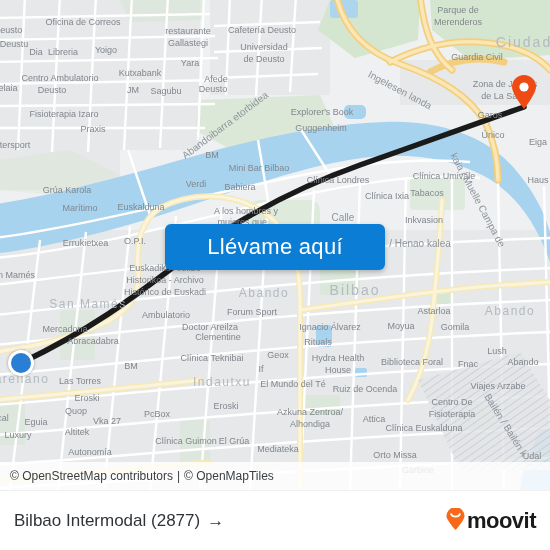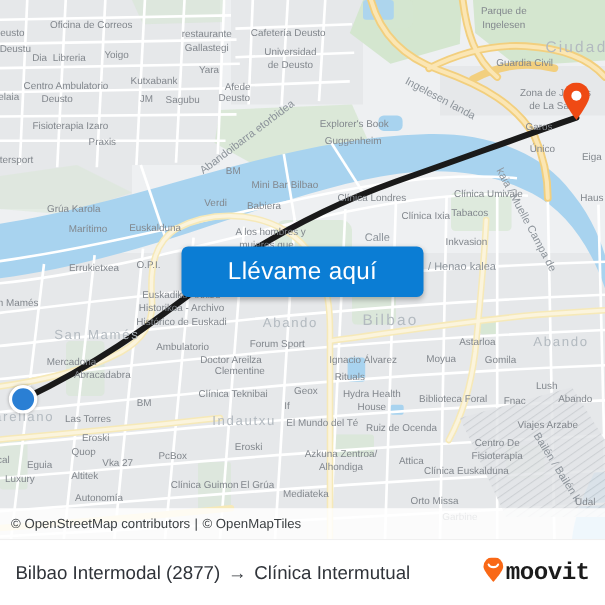--- a/index.html
+++ b/index.html
@@ -83,21 +83,21 @@
     border-top:1px solid #f0f0f0;
   }
   #route-title{
     font-size:17px;color:#30343a;white-space:nowrap;
     display:flex;align-items:center;gap:7px;
   }
   #route-title .arrow{font-size:17px;color:#30343a;}
   #logo{margin-left:auto;display:flex;align-items:center;gap:2px;}
   #logo .wordmark{
     font-size:22px;font-weight:bold;color:#1b1b1b;letter-spacing:-.5px;
-    font-family:Liberation Mono, monospace;
+    font-family:Liberation Sans, sans-serif;
   }
 </style>
 </head>
 <body>
 
 <div id="app">
 
   <div id="map">
 
     <svg width="550" height="490" viewBox="0 0 550 490">
@@ -257,21 +257,21 @@
         <div class="mlabel poi" style="left: 188px; top: 43px;">Gallastegi</div>
         <div class="mlabel poi" style="left: 262px; top: 30px;">Cafetería Deusto</div>
         <div class="mlabel poi" style="left: 63px; top: 52px;">Libreria</div>
         <div class="mlabel poi" style="left: 36px; top: 52px;">Dia</div>
         <div class="mlabel poi" style="left: 106px; top: 50px;">Yoigo</div>
         <div class="mlabel poi" style="left: 140px; top: 73px;">Kutxabank</div>
         <div class="mlabel poi" style="left: 190px; top: 63px;">Yara</div>
         <div class="mlabel poi" style="left: 264px; top: 47px;">Universidad</div>
         <div class="mlabel poi" style="left: 264px; top: 59px;">de Deusto</div>
         <div class="mlabel poi" style="left: 458px; top: 10px;">Parque de</div>
-        <div class="mlabel poi" style="left: 458px; top: 22px;">Ingelesen</div>
+        <div class="mlabel poi" style="left: 458px; top: 22px;">Merenderos</div>
         <div class="mlabel place" style="left: 524px; top: 42px;">Ciudad</div>
         <div class="mlabel poi" style="left: 477px; top: 57px;">Guardia Civil</div>
         <div class="mlabel poi" style="left: 60px; top: 78px;">Centro Ambulatorio</div>
         <div class="mlabel poi" style="left: 52px; top: 90px;">Deusto</div>
         <div class="mlabel poi" style="left: 8px; top: 88px;">elaia</div>
         <div class="mlabel poi" style="left: 216px; top: 79px;">Afede</div>
         <div class="mlabel poi" style="left: 133px; top: 90px;">JM</div>
         <div class="mlabel poi" style="left: 166px; top: 91px;">Sagubu</div>
         <div class="mlabel poi" style="left: 213px; top: 89px;">Deusto</div>
         <div class="mlabel poi" style="left: 505px; top: 84px;">Zona de Juegos</div>
@@ -381,21 +381,20 @@
       <span>© OpenStreetMap contributors</span>
       <span class="sep">|</span>
       <span>© OpenMapTiles</span>
     </div>
   </div>
 
   <div id="footer">
     <div id="route-title">
       <span>Bilbao Intermodal (2877)</span>
       <span class="arrow">→</span>
-      <span>Clínica Intermutual</span>
     </div>
     <div id="logo">
       <span>
         <svg width="19" height="22" viewBox="0 0 19 22">
           <path d="M9.5 22 C9.5 22 18.5 12 18.5 8.2 A9 9 0 1 0 0.5 8.2 C0.5 12 9.5 22 9.5 22 Z" fill="#f96816"></path>
           <path d="M5.2 6.2 C6.3 9.4 12.7 9.4 13.8 6.2" stroke="#ffffff" stroke-width="1.9" fill="none" stroke-linecap="round"></path>
         </svg>
       </span>
       <span class="wordmark">moovit</span>
     </div>

